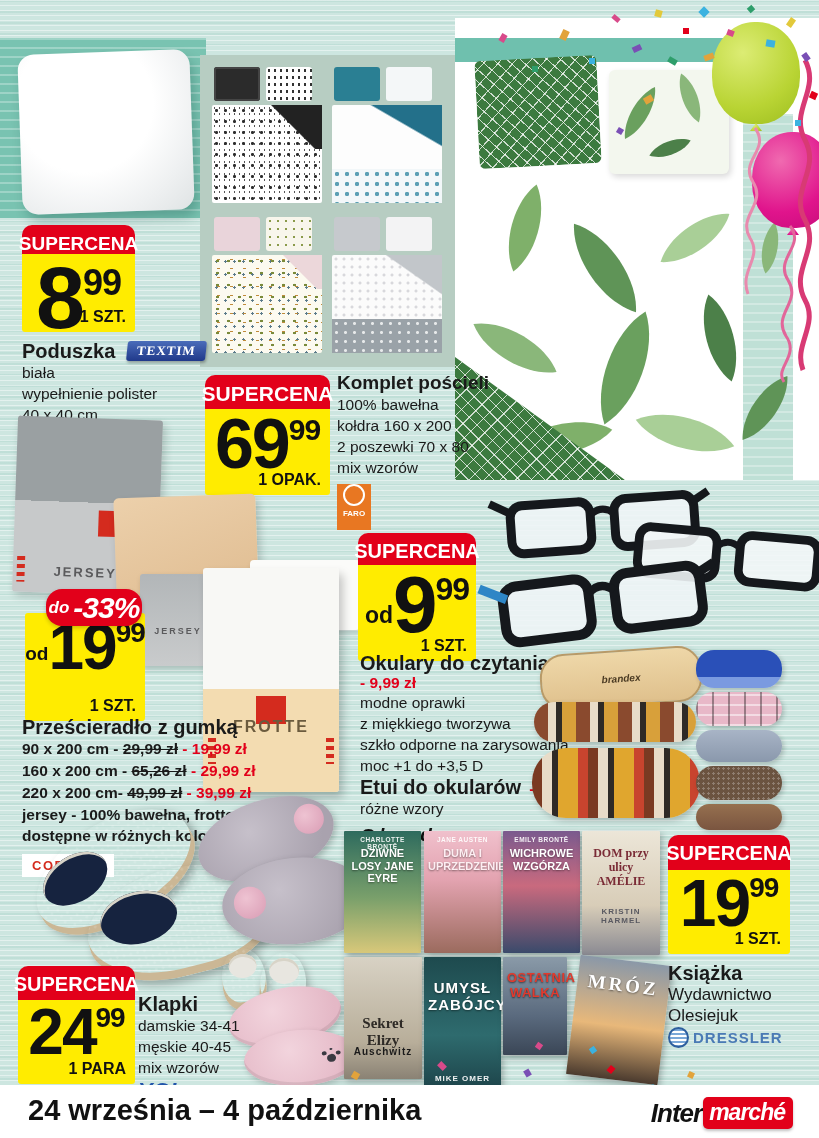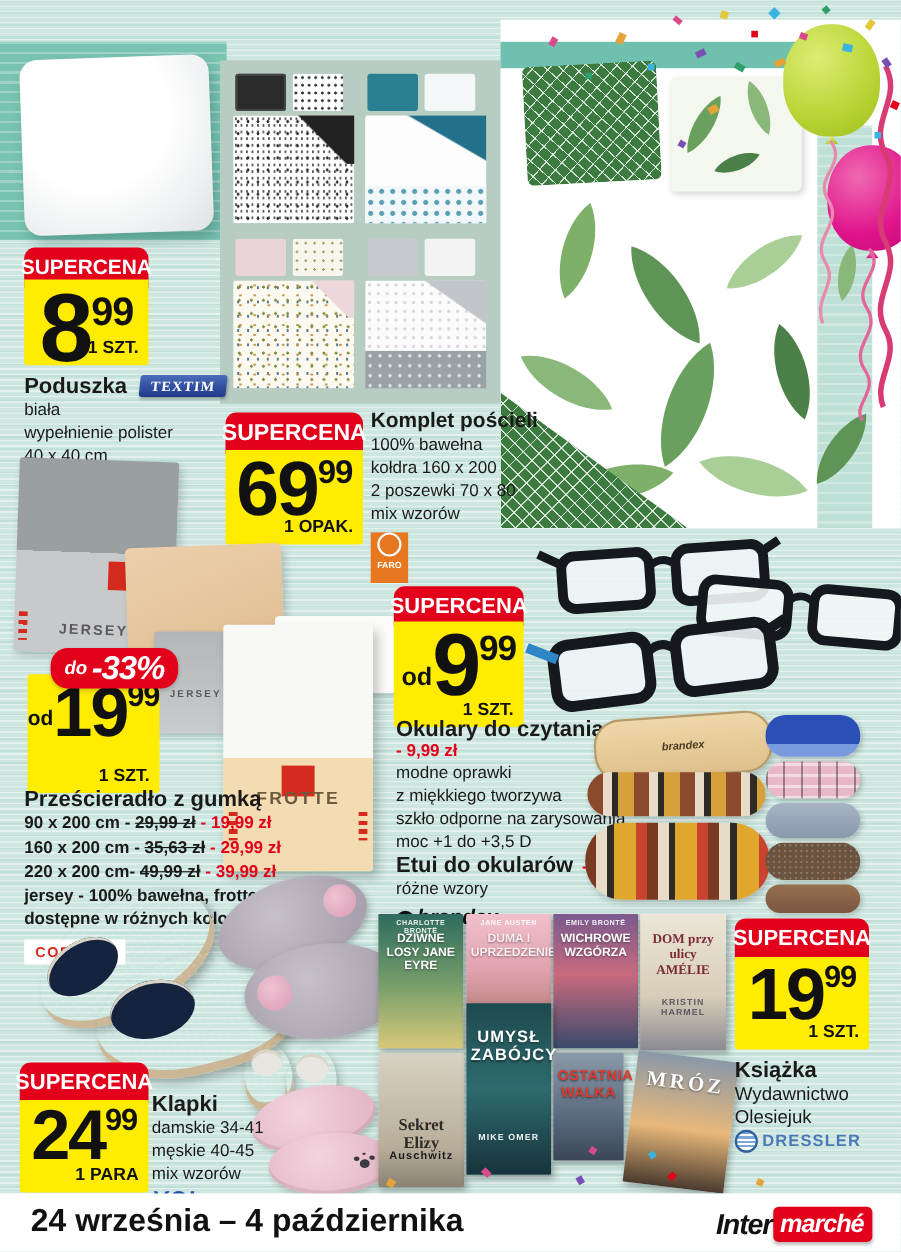--- a/index.html
+++ b/index.html
@@ -282,34 +282,34 @@
   </div>
 
   <div class="abs" style="left:25px;top:613px;width:120px;height:108px;background:#ffec00;border-radius:3px;">
     <div class="sc-price" style="margin-top:2px;">
       <span class="sc-od" style="font-size:19px;margin-bottom:14px;">od</span>
       <span class="sc-int" style="font-size:64px;line-height:64px;font-weight:900;">19</span>
       <span class="sc-dec" style="font-size:28px;margin-top:2px;">99</span>
     </div>
     <div class="sc-unit">1 SZT.</div>
   </div>
-  <div class="disc-badge" style="left:46px;top:589px;width:116px;height:37px;">
+  <div class="disc-badge" style="left:46px;top:589px;width:96px;height:37px;">
     <span style="font-size:17px;font-weight:700;">do</span>
     <span style="font-size:30px;font-weight:900;letter-spacing:-1px;">-33%</span>
   </div>
   <div class="tb" style="left:22px;top:716px;width:330px;">
     <div class="pname">Prześcieradło z gumką</div>
     <div class="size-row">
       <span class="sz">90 x 200 cm -</span>
       <span class="old">29,99 zł</span>
       <span class="new">- 19,99 zł</span>
     </div>
     <div class="size-row">
       <span class="sz">160 x 200 cm -</span>
-      <span class="old">35,63 zł</span>
+      <span class="old">65,26 zł</span>
       <span class="new">- 29,99 zł</span>
     </div>
     <div class="size-row">
       <span class="sz">220 x 200 cm-</span>
       <span class="old">49,99 zł</span>
       <span class="new">- 39,99 zł</span>
     </div>
     <div class="pline" style="font-weight:600;">jersey - 100% bawełna, frotte</div>
     <div class="pline" style="font-weight:600;">dostępne w różnych kolorach</div>
     <div style="margin-top:8px;">
@@ -432,21 +432,21 @@
   </div>
   <div class="book" style="left:582px;top:831px;width:78px;height:124px;background:linear-gradient(180deg,#ece6d8,#d8cdb8 60%,#8a8a92);">
     <div class="bk-a" style="color:#6a6a72;"></div>
     <div class="bk-t" style="color:#7a2b36;font-family:'Liberation Serif',serif;text-shadow:none;font-size:12px;">DOM przy ulicy AMÉLIE</div>
     <div class="bk-author-name" style="color:#5a5a62;">KRISTIN HARMEL</div>
   </div>
   <div class="book" style="left:344px;top:957px;width:78px;height:122px;background:linear-gradient(180deg,#d8d2c4,#b8ae9a 70%,#8a8274);">
     <div class="bk-t" style="top:58px;color:#2e2a26;font-family:'Liberation Serif',serif;text-shadow:none;font-size:15px;font-weight:700;">Sekret Elizy</div>
     <div class="bk-author-name" style="bottom:22px;color:#1a1a1a;font-size:10px;font-weight:900;">Auschwitz</div>
   </div>
-  <div class="book" style="left:424px;top:912px;width:77px;height:156px;background:linear-gradient(180deg,#1e4a4e,#2e6b6e 50%,#16333a);">
+  <div class="book" style="left:424px;top:957px;width:77px;height:156px;background:linear-gradient(180deg,#1e4a4e,#2e6b6e 50%,#16333a);">
     <div class="bk-t" style="top:22px;font-size:15px;letter-spacing:1px;">UMYSŁ ZABÓJCY</div>
     <div class="bk-author-name">MIKE OMER</div>
   </div>
   <div class="book" style="left:503px;top:957px;width:64px;height:98px;background:linear-gradient(180deg,#8a9aa8,#5a6a7e 60%,#3a4656);">
     <div class="bk-t" style="top:14px;color:#e03a2e;font-size:13px;letter-spacing:.5px;text-shadow:0 1px 2px rgba(0,0,0,.6);">OSTATNIA WALKA</div>
   </div>
   <div class="book" style="left:573px;top:960px;width:92px;height:120px;transform:rotate(7deg);background:linear-gradient(180deg,#8a98a8,#e8b87a 55%,#4a3a2e);">
     <div class="bk-t" style="top:14px;font-family:'Liberation Serif',serif;font-size:19px;letter-spacing:3px;">MRÓZ</div>
   </div>
 

